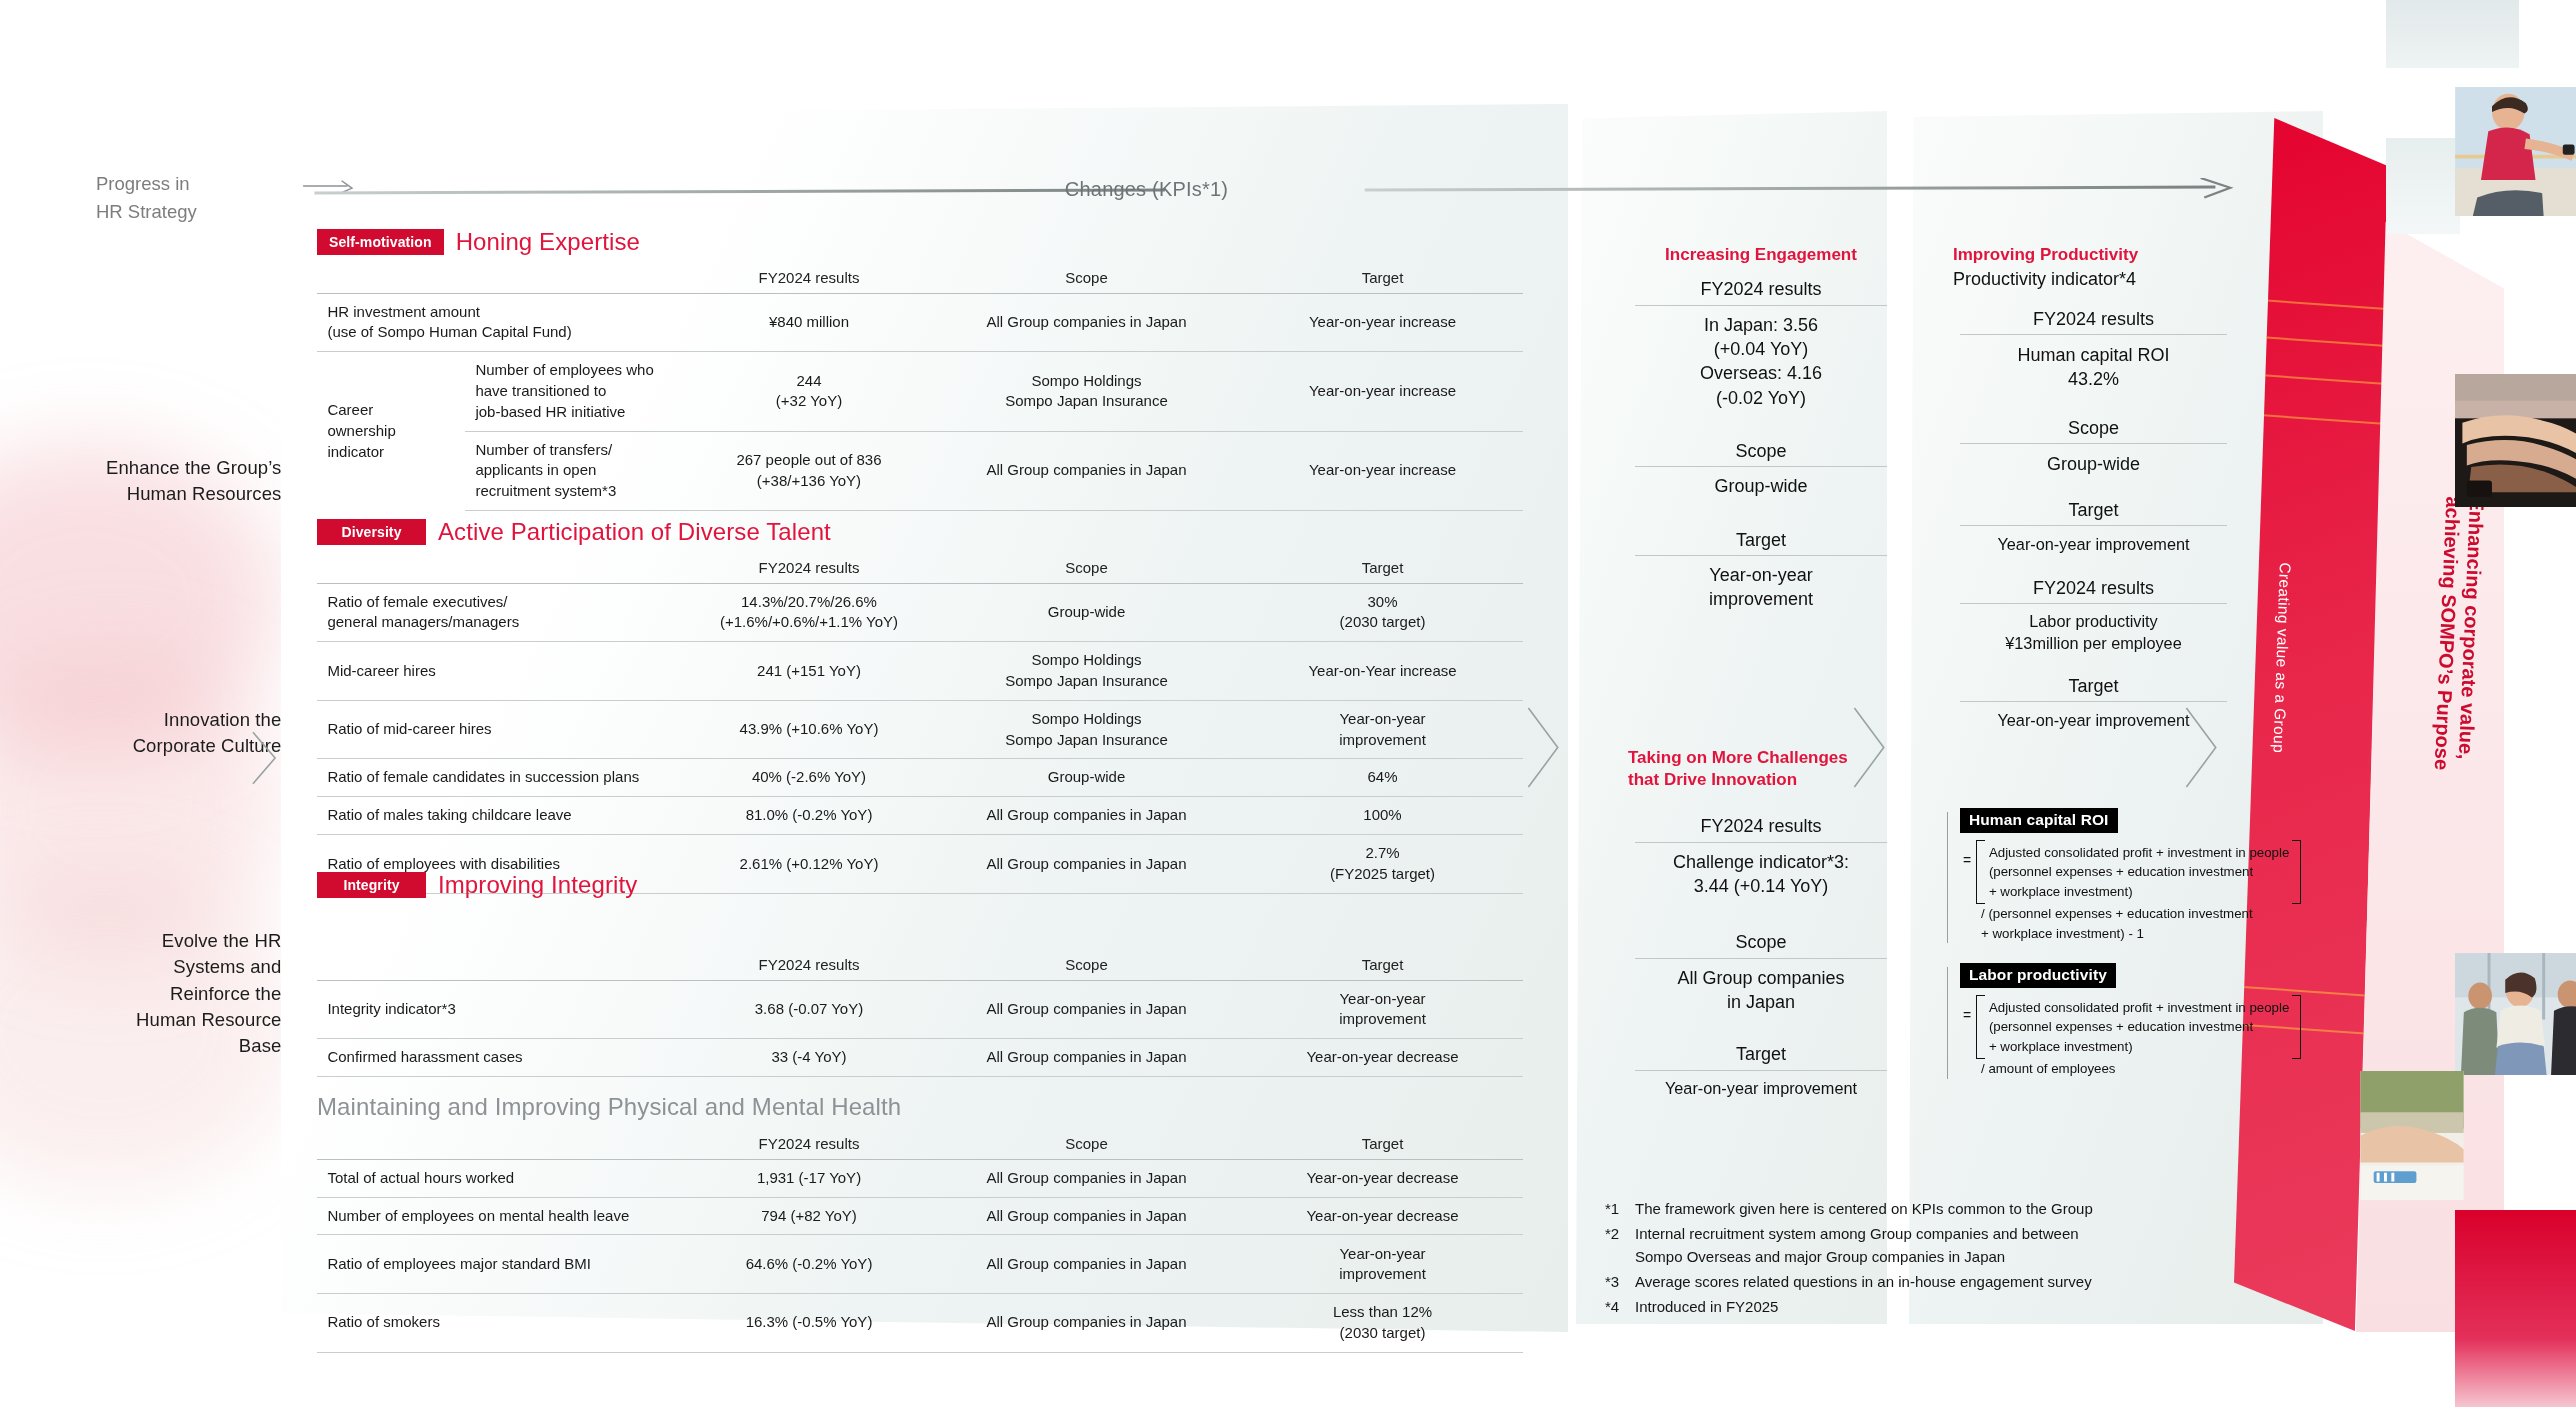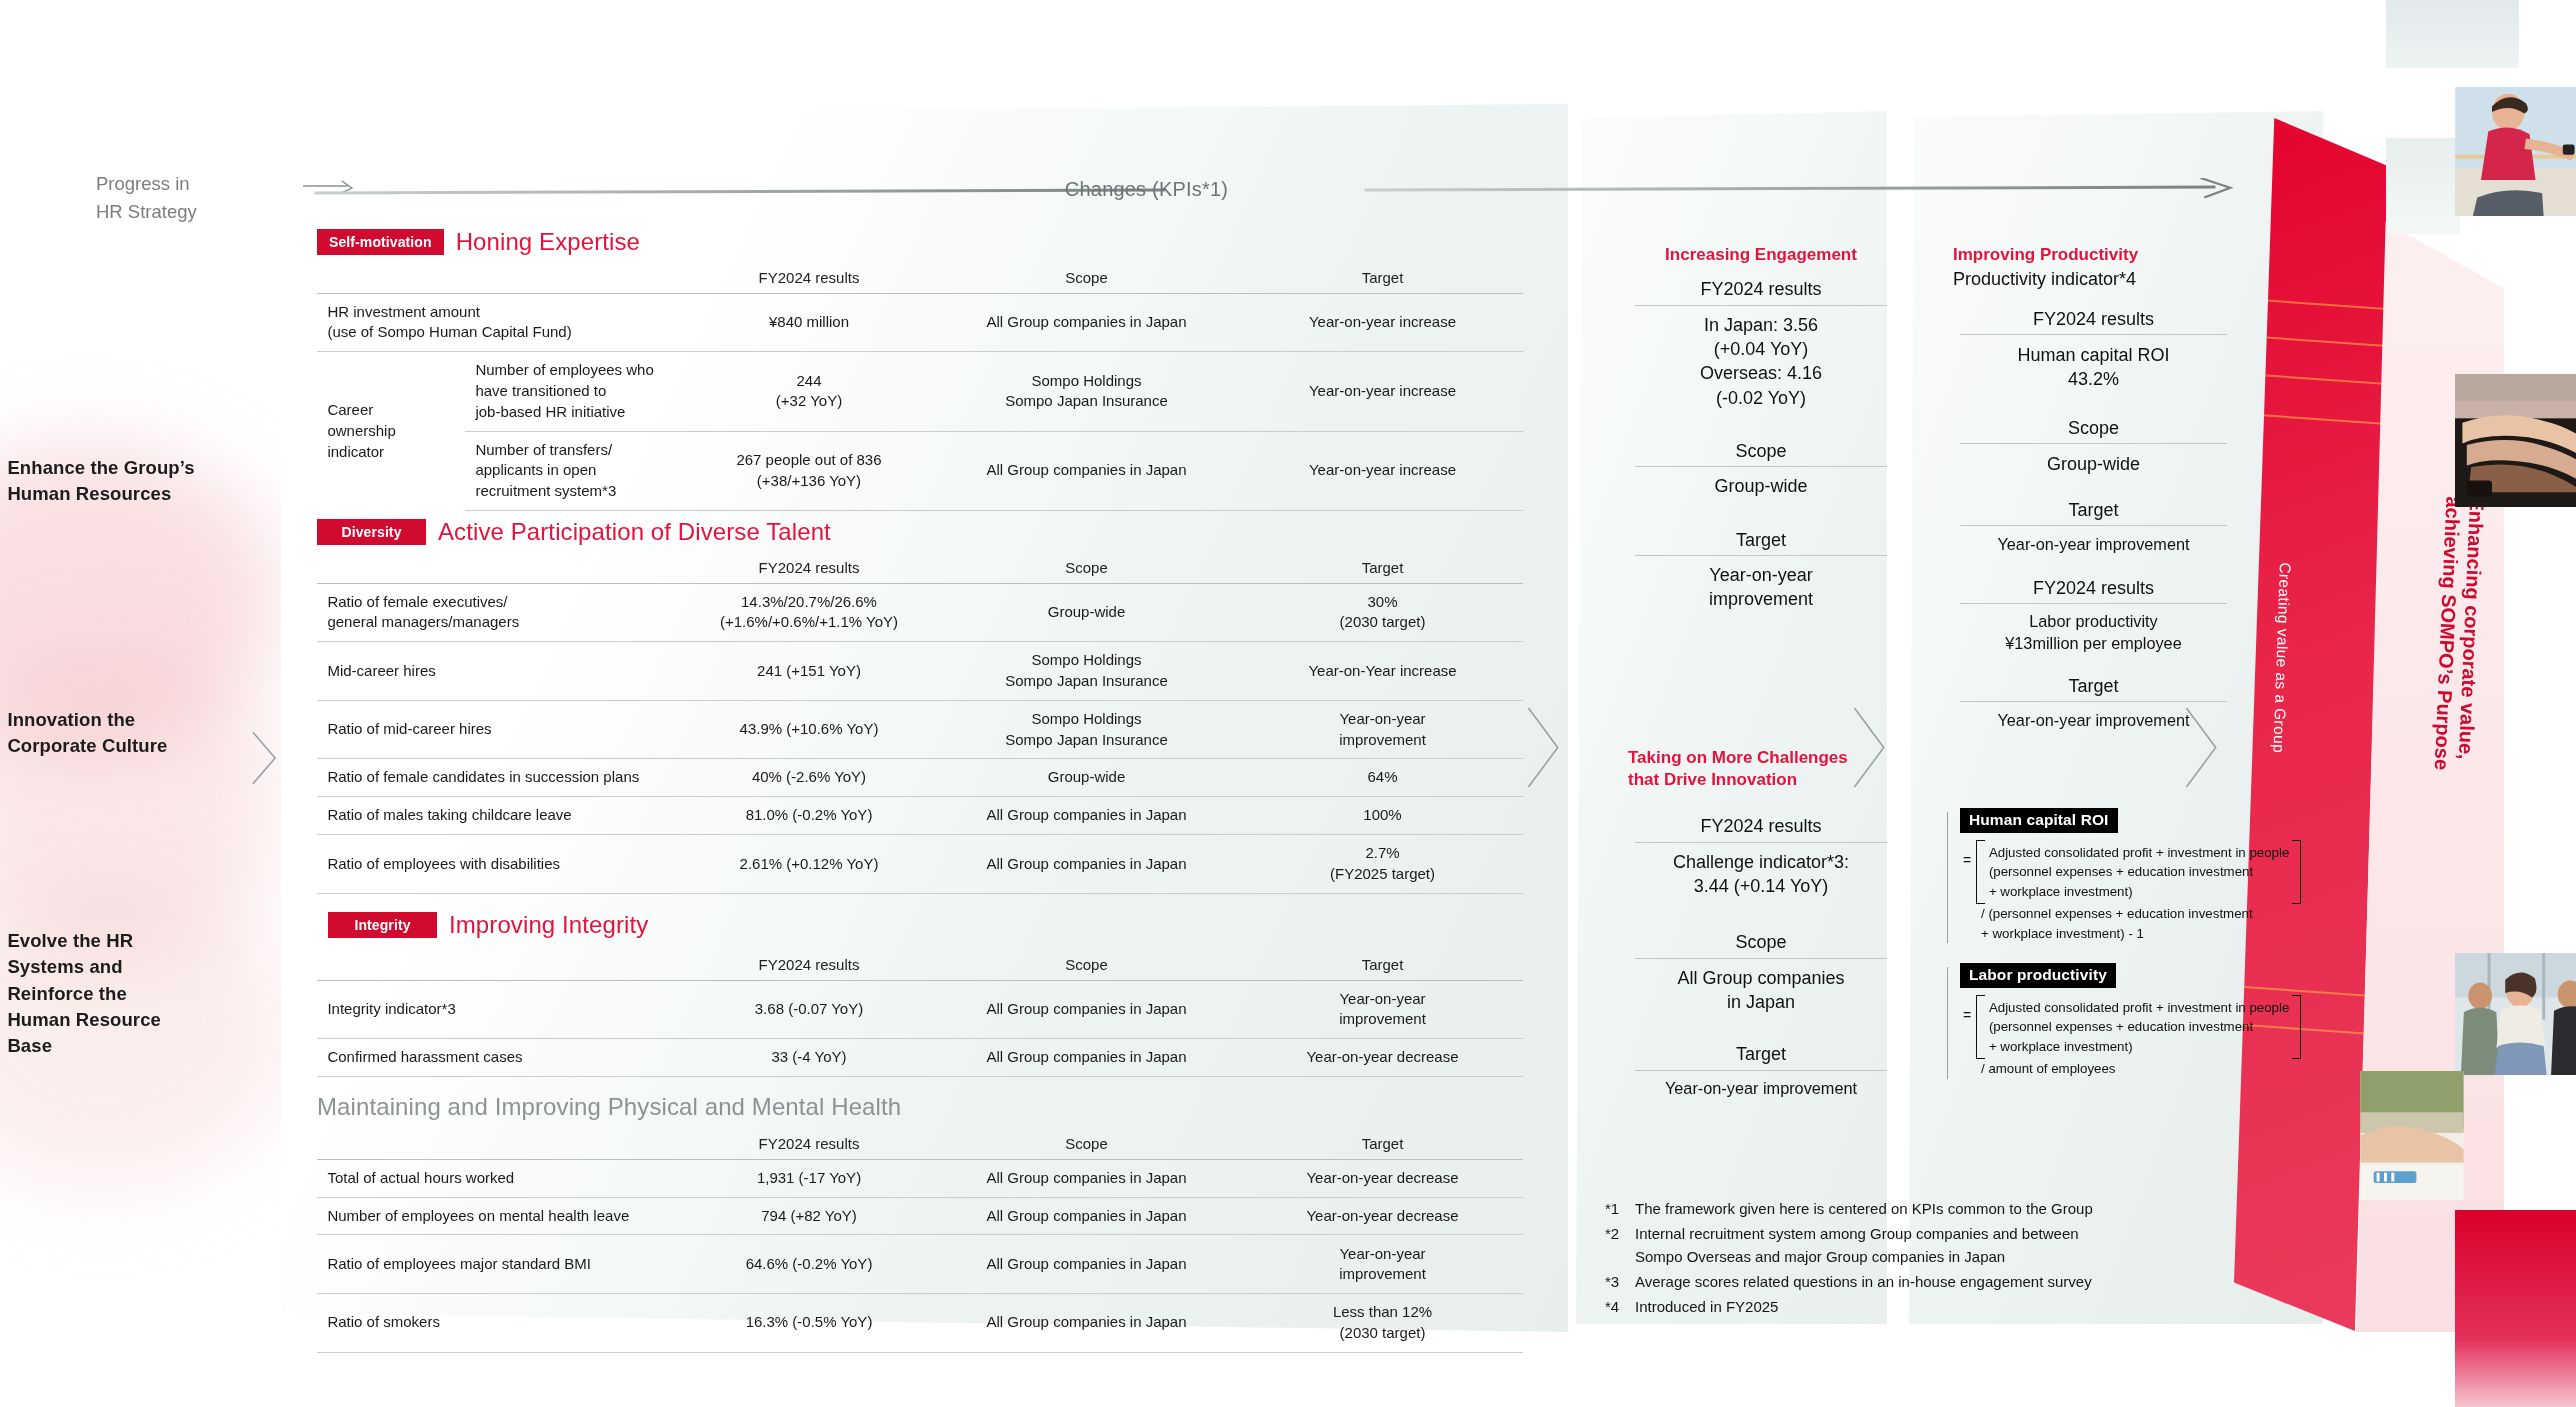--- a/index.html
+++ b/index.html
@@ -69,22 +69,22 @@
   .ph4 { left:2360px; top:1071px; width:104px; height:129px; }
   .ph-red { position:absolute; left:2455px; top:1210px; width:133px; height:198px;
             background: linear-gradient(180deg,#d9002b 0%, #e3305a 65%, #f6c8d2 100%); }
   .ph-grey1 { position:absolute; left:2386px; top:0;   width:133px; height:68px;
               background:linear-gradient(180deg,#e2e9ea,#eef3f3); }
   .ph-grey2 { position:absolute; left:2386px; top:138px; width:74px; height:96px;
               background:linear-gradient(180deg,#e7eeee,#f3f7f7); }
 
   
   .stage {
-    position:absolute; text-align:left; color:#1c1c1c;
-    font-size:18.5px; line-height:1.42; letter-spacing:0.1px; white-space:pre-line;font-weight:bold;
+    position:absolute; text-align:right; color:#1c1c1c;
+    font-size:18.5px; line-height:1.42; letter-spacing:0.1px; white-space:pre-line;
   }
   .chev-left {
     position:absolute; width:31px; height:58px;
   }
 
   
   .hdr-left {
     position:absolute; left:96px; top:170px; width:200px;
     color:#7d7d7d; font-size:18.5px; line-height:1.5; white-space:pre-line;
   }
@@ -399,21 +399,21 @@
     <tr class="last">
       <td class="l" style="white-space:pre-line">Ratio of employees with disabilities</td>
       <td class="c" style="white-space:pre-line">2.61% (+0.12% YoY)</td>
       <td class="c" style="white-space:pre-line">All Group companies in Japan</td>
       <td class="c" style="white-space:pre-line">2.7%
 (FY2025 target)</td>
     </tr>
   </tbody>
     </table>
 
-  <div class="sec" style="left:317px; top:911px;margin-left:11px;">
+  <div class="sec" style="left:317px; top:871px;">
     <div class="sec-head">
       <span class="badge" style="min-width:109px;text-align:center">Integrity</span>
       <span class="sec-title">Improving Integrity</span>
     </div>
   </div>
 
   <table class="kpi" style="position:absolute; left:317px; top:953px;">
     <colgroup>
         <col style="width:370px">
         <col style="width:244px">

